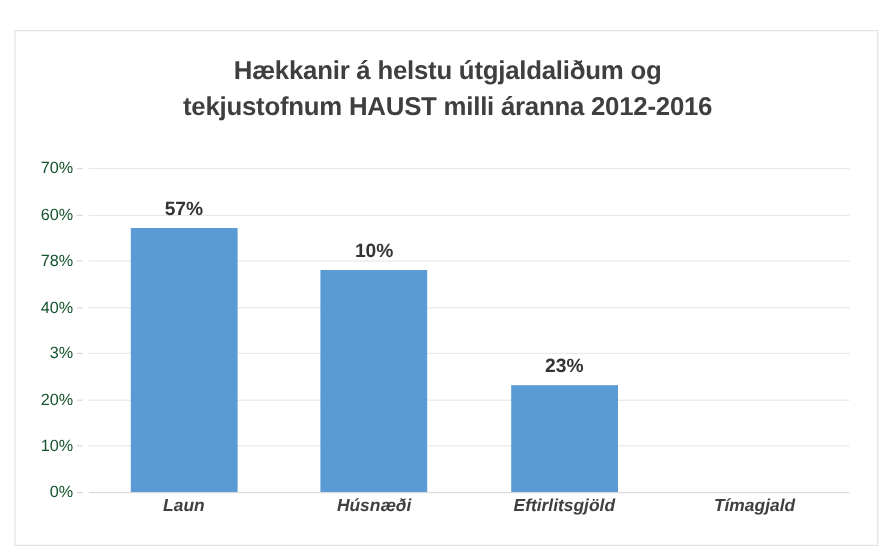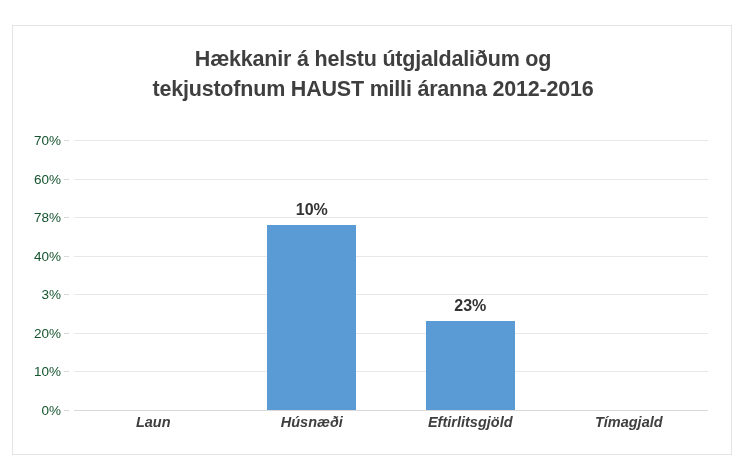--- a/index.html
+++ b/index.html
@@ -164,20 +164,24 @@
 
   <div id="plot-area">
       <div class="gridline" style="top: 0px;"></div>
       <div class="gridline" style="top: 38.5714px;"></div>
       <div class="gridline" style="top: 77.1429px;"></div>
       <div class="gridline" style="top: 115.714px;"></div>
       <div class="gridline" style="top: 154.286px;"></div>
       <div class="gridline" style="top: 192.857px;"></div>
       <div class="gridline" style="top: 231.429px;"></div>
       <div class="gridline baseline" style="top: 270px;"></div>
+      <div class="bar-slot" style="left: 34.75px; width: 89px;">
+        <div class="bar" title="Laun 57%" style="height: 219.857px; background: rgb(91, 155, 213);"></div>
+        <div class="bar-value" style="bottom: 225.857px;">57%</div>
+      </div>
       <div class="bar-slot" style="left: 193.25px; width: 89px;">
         <div class="bar" title="Húsnæði 48%" style="height: 185.143px; background: rgb(91, 155, 213);"></div>
         <div class="bar-value" style="bottom: 191.143px;">10%</div>
       </div>
       <div class="bar-slot" style="left: 351.75px; width: 89px;">
         <div class="bar" title="Eftirlitsgjöld 23%" style="height: 88.7143px; background: rgb(91, 155, 213);"></div>
         <div class="bar-value" style="bottom: 94.7143px;">23%</div>
       </div>
     </div>
 

